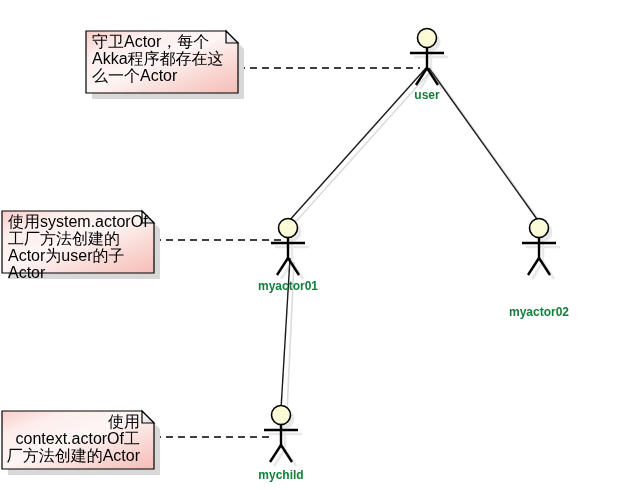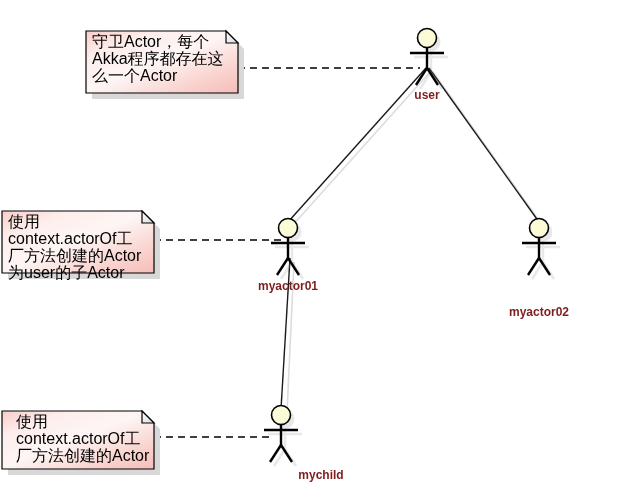--- a/index.html
+++ b/index.html
@@ -32,21 +32,21 @@
     line-height: 17px;
     color: #000000;
     white-space: pre-wrap;
     pointer-events: none;
   }
   .actor-label {
     position: absolute;
     font-family: "Liberation Sans", "DejaVu Sans", sans-serif;
     font-size: 12px;
     font-weight: bold;
-    color: #7f1d1d;
+    color: #15803d;
     text-align: center;
     white-space: nowrap;
     transform: translateX(-50%);
   }
 </style>
 </head>
 <body>
 
 <div id="canvas">
 
@@ -160,25 +160,25 @@
 
     <g>
       <path d="M 8 417 L 148 417 L 160 429 L 160 475 L 8 475 Z" fill="#d8d8d8"></path>
       <path d="M 2 411 L 142 411 L 154 423 L 154 469 L 2 469 Z" fill="url(#noteGrad)" stroke="#000000" stroke-width="1.2"></path>
       <path d="M 142 411 L 154 423 L 142 423 Z" fill="url(#foldGrad)" stroke="#000000" stroke-width="1.2"></path>
     </g>
   </svg>
 
   <div class="note-text" style="left:92px; top:33px; width:140px;">守卫Actor，每个Akka程序都存在这么一个Actor</div>
 
-  <div class="note-text" style="left:8px; top:213px; width:140px;">使用context.actorOf工厂方法创建的Actor为user的子Actor</div>
+  <div class="note-text" style="left:8px; top:213px; width:140px;">使用system.actorOf工厂方法创建的Actor为user的子Actor</div>
 
-  <div class="note-text" style="left:16px; top:413px; width:140px;">使用context.actorOf工厂方法创建的Actor</div>
+  <div class="note-text" style="left:0; top:413px; width:140px;text-align:right;">使用context.actorOf工厂方法创建的Actor</div>
 
   <div class="actor-label" style="left:427px; top:88px;">user</div>
 
   <div class="actor-label" style="left:288px; top:279px;">myactor01</div>
 
   <div class="actor-label" style="left:539px; top:265px;margin-top:40px;">myactor02</div>
 
-  <div class="actor-label" style="left:281px; top:468px;margin-left:40px;">mychild</div>
+  <div class="actor-label" style="left:281px; top:468px;">mychild</div>
 
 </div>
 
 </body></html>

